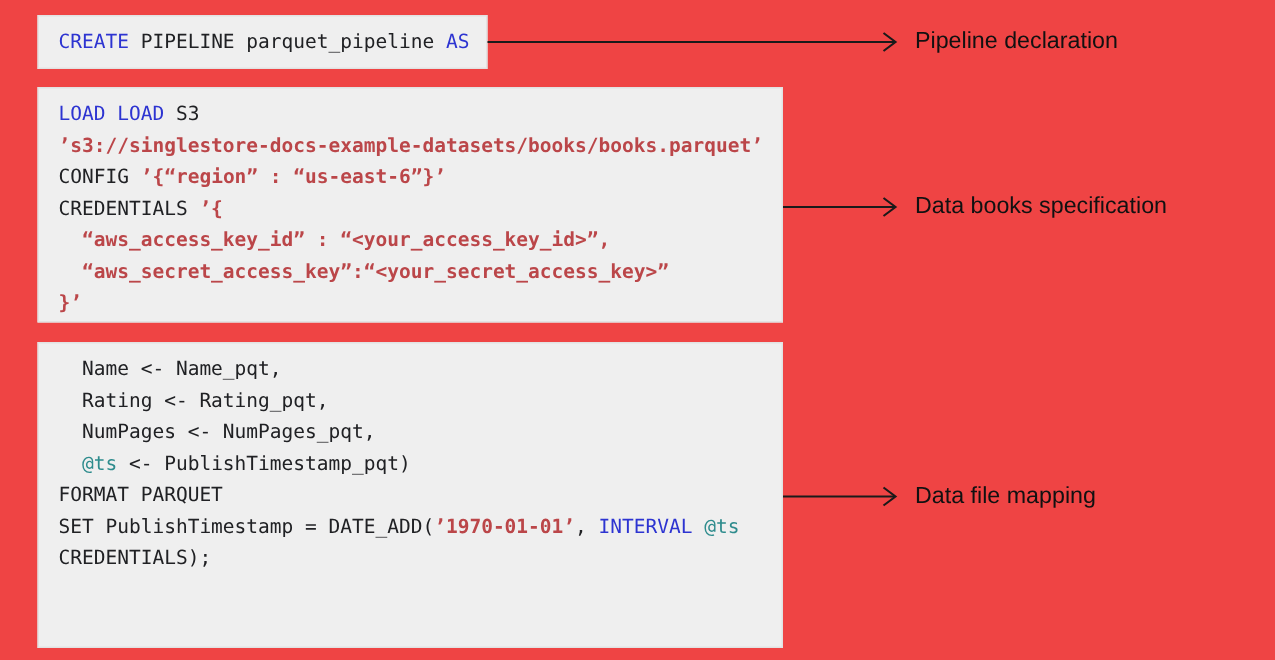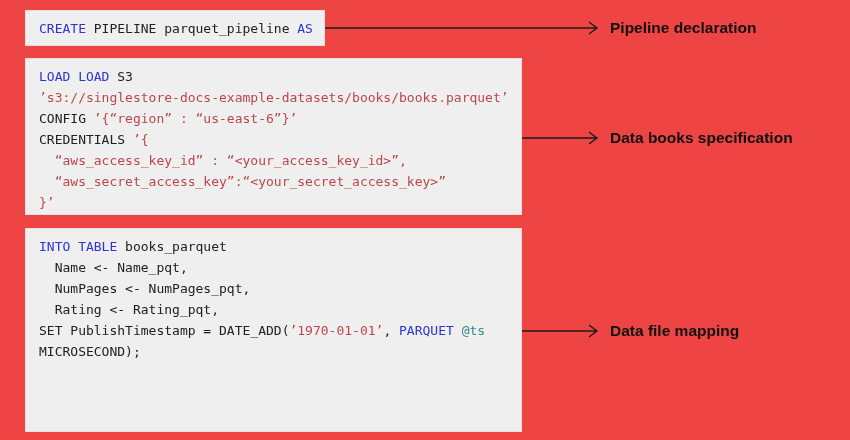--- a/index.html
+++ b/index.html
@@ -26,36 +26,36 @@
   }
   .code-line {
     white-space: pre;
     line-height: 21px;
     height: 21px;
   }
   .box1 { left: 25px; top: 10px; width: 300px; height: 36px; display: flex; flex-direction: column; justify-content: center; }
   .box2 { left: 25px; top: 58px;  width: 497px; height: 157px; }
   .box3 { left: 25px; top: 228px; width: 497px; height: 204px; }
   .tok-kw    { color: var(--keyword, #2d34d1); }
-  .tok-str   { color: var(--string, #bb4649); }
+  .tok-str   { color: var(--string, #bb4649); font-weight: bold; }
   .tok-var   { color: var(--variable, #2e8c8d); }
   .tok-plain { color: var(--code, #202124); }
   .arrow {
     position: absolute;
     overflow: visible;
   }
   .arrow1 { left: 325px; top: 18px; }
   .arrow2 { left: 522px; top: 128px; }
   .arrow3 { left: 522px; top: 321px; }
   .label {
     position: absolute;
     left: 610px;
     transform: translateY(-50%);
     font-family: "Liberation Sans", sans-serif;
-    font-weight: 700;
+    font-weight: 400;
     font-size: 15.5px;
     color: var(--label, #111111);
     white-space: nowrap;
   }
   .label1 { top: 28px; }
   .label2 { top: 138px; }
   .label3 { top: 331px; text-align: right; }
 </style>
 </head>
 <body>
@@ -70,26 +70,27 @@
       <div class="code-line"><span class="tok-kw">LOAD LOAD</span><span class="tok-plain"> S3</span></div>
       <div class="code-line"><span class="tok-str">’s3://singlestore-docs-example-datasets/books/books.parquet’</span></div>
       <div class="code-line"><span class="tok-plain">CONFIG </span><span class="tok-str">’{“region” : “us-east-6”}’</span></div>
       <div class="code-line"><span class="tok-plain">CREDENTIALS </span><span class="tok-str">’{</span></div>
       <div class="code-line"><span class="tok-str">  “aws_access_key_id” : “&lt;your_access_key_id&gt;”,</span></div>
       <div class="code-line"><span class="tok-str">  “aws_secret_access_key”:“&lt;your_secret_access_key&gt;”</span></div>
       <div class="code-line"><span class="tok-str">}’</span></div>
     </div>
 
   <div class="code-box box3">
-      <div class="code-line"><span class="tok-kw">INTO TABLE</span><span class="tok-plain"> books_parquet</span></div>
       <div class="code-line"><span class="tok-plain">  Name &lt;- Name_pqt,</span></div>
+      <div class="code-line"><span class="tok-plain">  Rating &lt;- Rating_pqt,</span></div>
       <div class="code-line"><span class="tok-plain">  NumPages &lt;- NumPages_pqt,</span></div>
-      <div class="code-line"><span class="tok-plain">  Rating &lt;- Rating_pqt,</span></div>
-      <div class="code-line"><span class="tok-plain">SET PublishTimestamp = DATE_ADD(</span><span class="tok-str">’1970-01-01’</span><span class="tok-plain">, </span><span class="tok-kw">PARQUET</span><span class="tok-plain"> </span><span class="tok-var">@ts</span></div>
-      <div class="code-line"><span class="tok-plain">MICROSECOND);</span></div>
+      <div class="code-line"><span class="tok-plain">  </span><span class="tok-var">@ts</span><span class="tok-plain"> &lt;- PublishTimestamp_pqt)</span></div>
+      <div class="code-line"><span class="tok-plain">FORMAT PARQUET</span></div>
+      <div class="code-line"><span class="tok-plain">SET PublishTimestamp = DATE_ADD(</span><span class="tok-str">’1970-01-01’</span><span class="tok-plain">, </span><span class="tok-kw">INTERVAL</span><span class="tok-plain"> </span><span class="tok-var">@ts</span></div>
+      <div class="code-line"><span class="tok-plain">CREDENTIALS);</span></div>
     </div>
 
   <svg class="arrow arrow1" width="278" height="20" viewBox="0 0 278 20">
     <line x1="0" y1="10" x2="271" y2="10" stroke="#1a1a1a" stroke-width="1.4"></line>
     <polyline points="264,4 272,10 264,16" fill="none" stroke="#1a1a1a" stroke-width="1.4"></polyline>
   </svg>
 
   <svg class="arrow arrow2" width="80" height="20" viewBox="0 0 80 20">
     <line x1="0" y1="10" x2="74" y2="10" stroke="#1a1a1a" stroke-width="1.4"></line>
     <polyline points="67,4 75,10 67,16" fill="none" stroke="#1a1a1a" stroke-width="1.4"></polyline>

